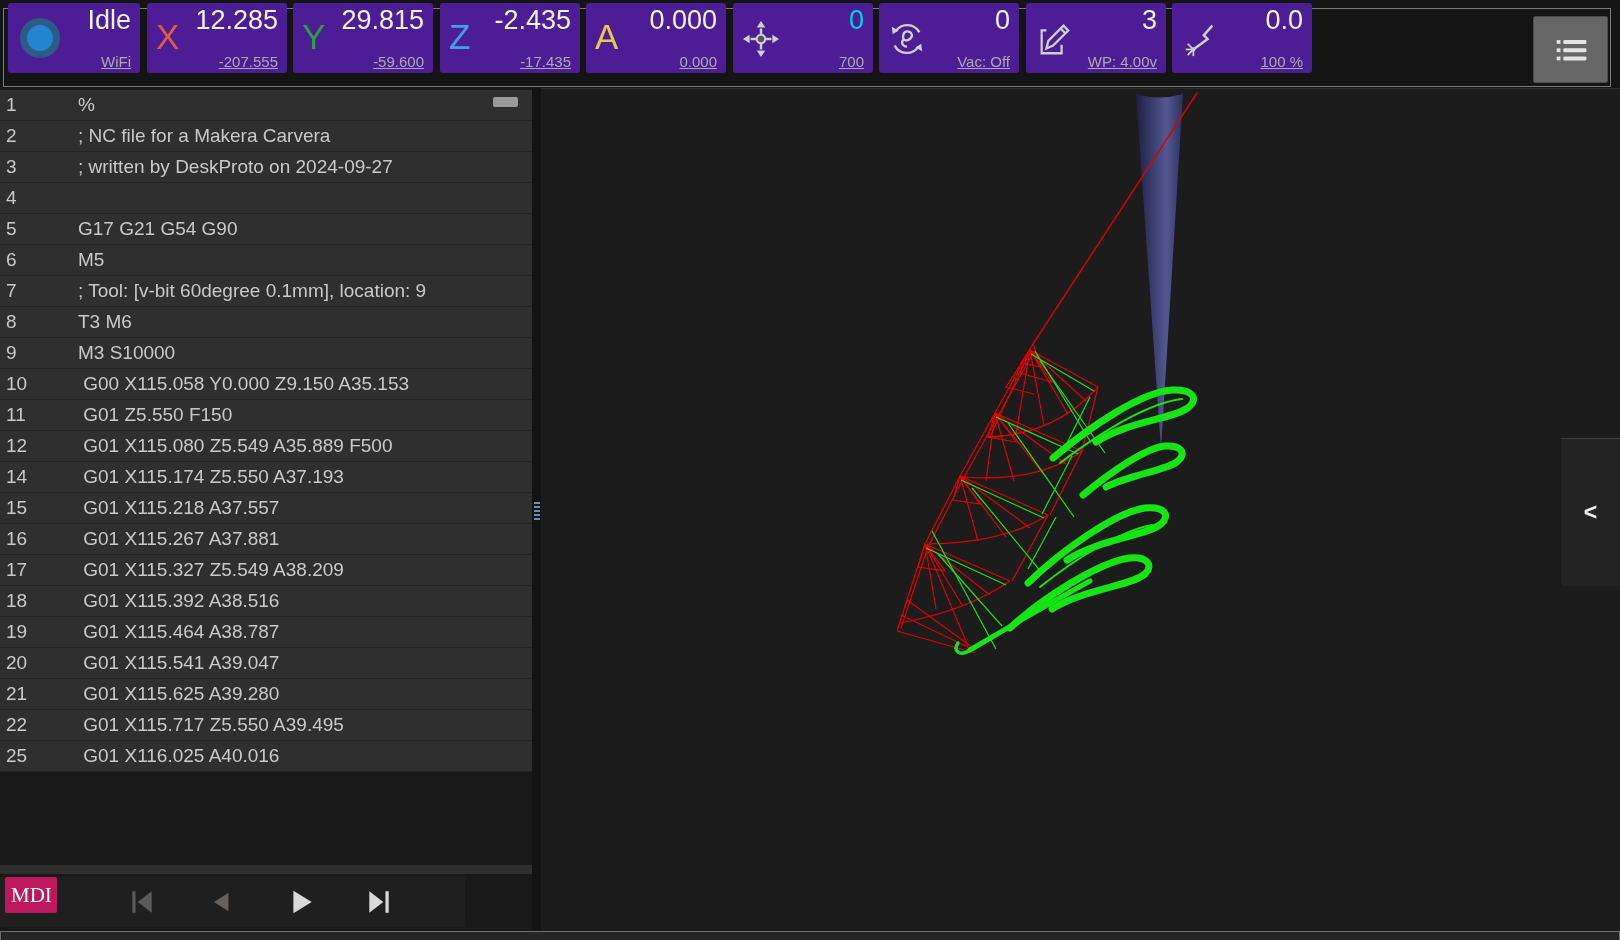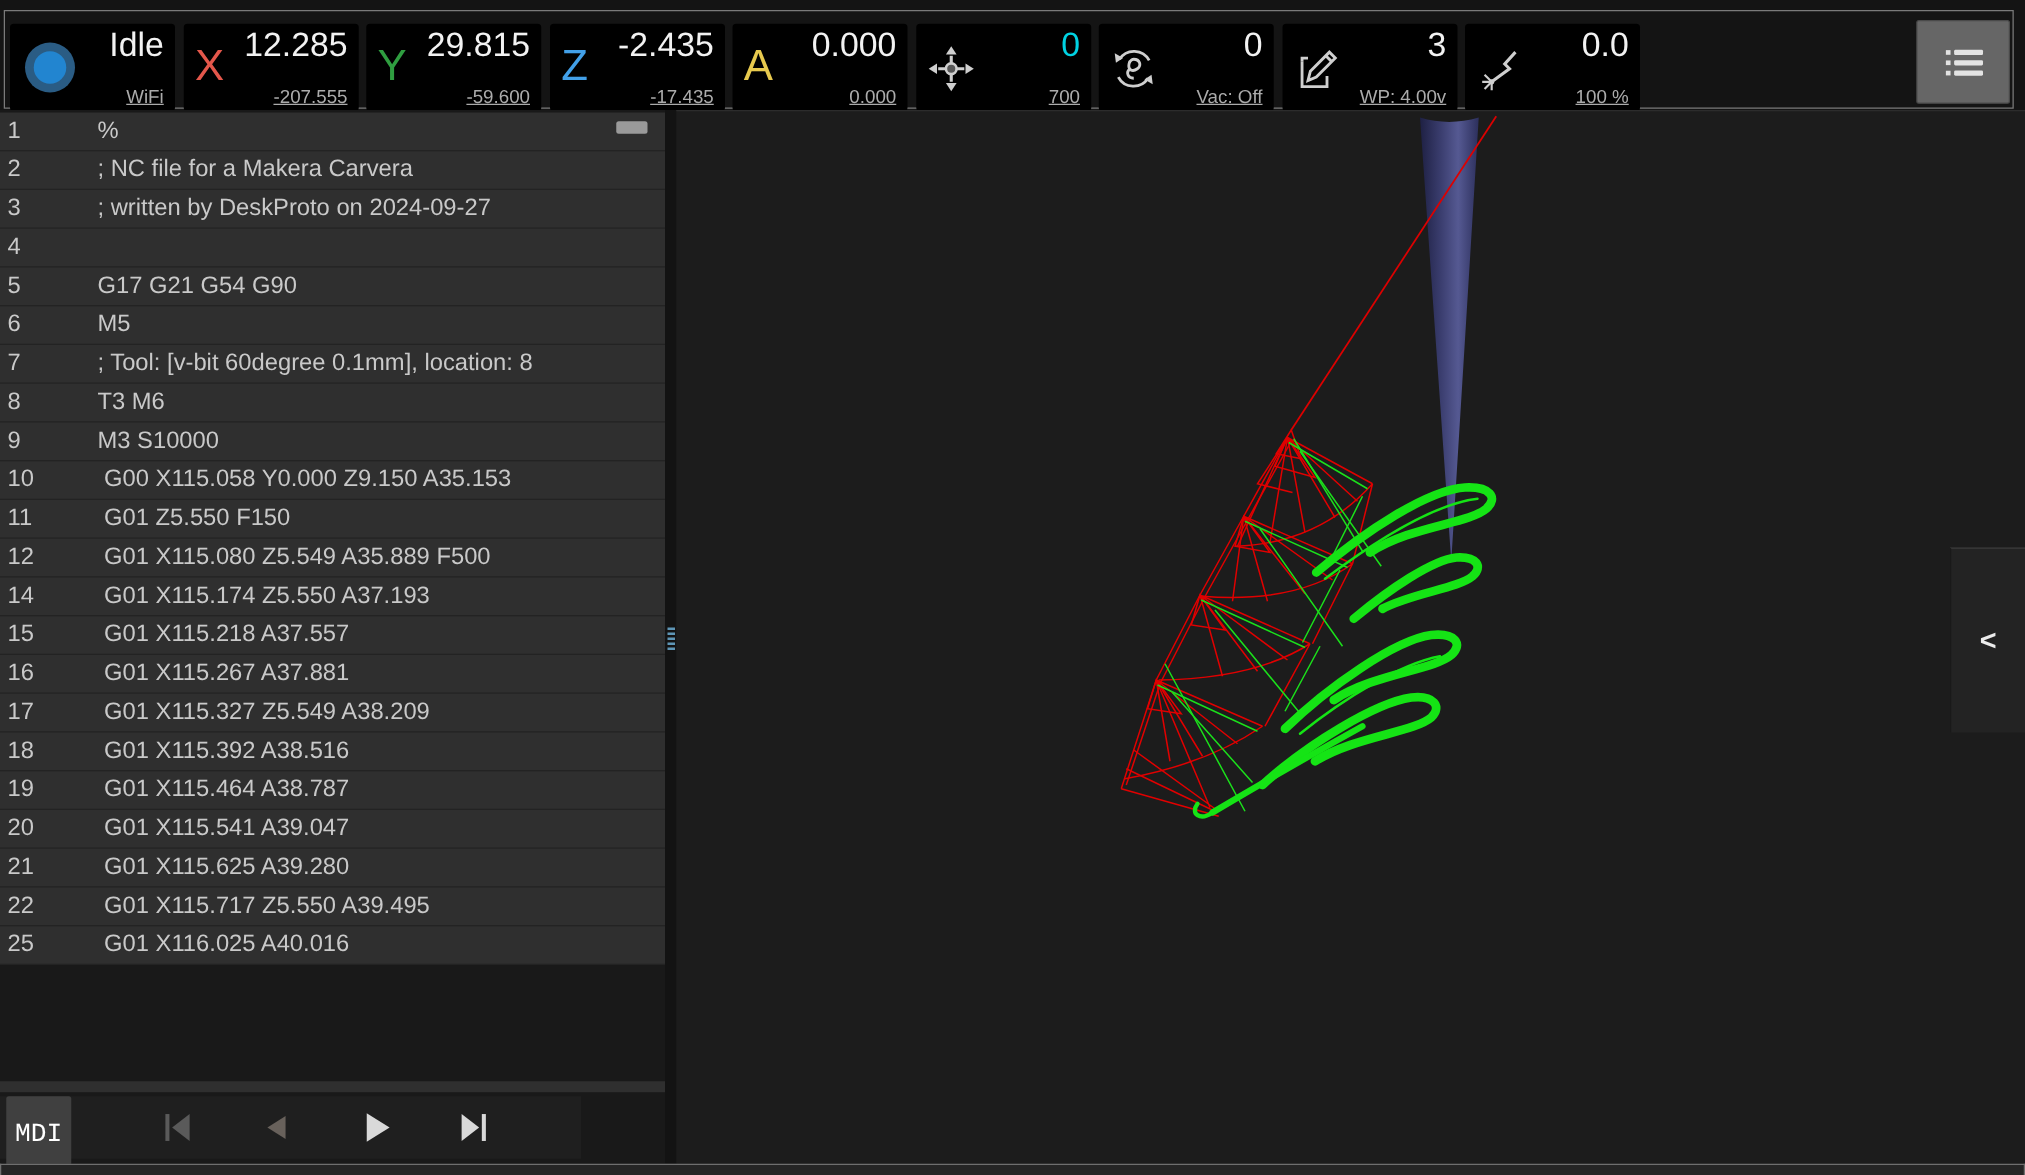--- a/index.html
+++ b/index.html
@@ -4,21 +4,21 @@
 <style>
   html,body{margin:0;padding:0;}
   body{
     width:1620px;height:940px;position:relative;overflow:hidden;
     background:#151515;font-family:"Liberation Sans",sans-serif;
     -webkit-font-smoothing:antialiased;
   }
   
   .topbar{position:absolute;left:0;top:0;width:1620px;height:88px;background:#141414;}
   .tb-frame{position:absolute;left:3px;top:8px;width:1608px;height:79px;border:1px solid #7a7a7a;box-sizing:border-box;}
-  .cell{position:absolute;top:19px;height:70px;width:140px;background:#000000;border-radius:3px;box-sizing:border-box;}
+  .cell{position:absolute;top:3px;height:70px;width:140px;background:#4c1d95;border-radius:3px;box-sizing:border-box;}
   .cell.status{left:8px;width:132px;}
   .cell.cx{left:147px;} .cell.cy{left:293px;} .cell.cz{left:440px;} .cell.ca{left:586px;}
   .cell.cjog{left:733px;} .cell.cspin{left:879px;} .cell.ctool{left:1026px;} .cell.claser{left:1172px;}
   .cell-main{position:absolute;right:9px;top:0px;font-size:27px;color:#f2f2f2;line-height:34px;}
   .cell-sub{position:absolute;right:9px;bottom:3px;font-size:15px;color:#ababab;text-decoration:underline;}
   .axis-letter{position:absolute;left:9px;top:16px;font-size:35px;line-height:35px;}
   .ax0{color:#e4574b;} .ax1{color:#2f9e40;} .ax2{color:#42a0e8;} .ax3{color:#e7c94e;}
   .cyan{color:#00d2e2;}
   .conn-dot{position:absolute;left:12px;top:15px;width:40px;height:40px;border-radius:50%;background:#2a5c84;}
   .conn-dot::after{content:"";position:absolute;left:7px;top:7px;width:26px;height:26px;border-radius:50%;background:#2285d0;}
@@ -28,21 +28,21 @@
   .gcode-panel{position:absolute;left:0;top:88px;width:532px;height:843px;background:#191919;}
   .gc-rows{position:absolute;left:0;top:2px;width:532px;}
   .gc-row{height:31px;background:#2f2f2f;border-bottom:1px solid #232323;box-sizing:border-box;display:flex;align-items:center;font-size:19px;color:#c9c9c9;}
   .gc-n{width:72px;padding-left:6px;flex:none;}
   .gc-t{white-space:pre;}
   .gc-partial{position:absolute;left:0;top:777px;width:532px;height:9px;background:#2f2f2f;}
   .list-scroll-thumb{position:absolute;left:493px;top:9px;width:25px;height:10px;background:#9a9a9a;border-radius:2px;}
   
   .controls-outer{position:absolute;left:0;top:786px;width:532px;height:57px;background:#191919;}
   .controls-bar{position:absolute;left:0;top:3px;width:465px;height:50px;background:#1f1f1f;}
-  .mdi-btn{position:absolute;left:5px;top:0px;width:52px;height:62px;background:#404040;border:none;border-radius:2px;color:#fff;font-size:21px;font-family:Liberation Mono, monospace;cursor:pointer;}
+  .mdi-btn{position:absolute;left:5px;top:0px;width:52px;height:36px;background:#be185d;border:none;border-radius:2px;color:#fff;font-size:21px;font-family:Liberation Serif, serif;cursor:pointer;}
   .pb-btn{position:absolute;top:11px;width:28px;height:28px;background:transparent;border:none;padding:0;cursor:pointer;}
   .pb1{left:128px;} .pb2{left:208px;} .pb3{left:288px;} .pb4{left:365px;}
   
   .splitter{position:absolute;left:532px;top:88px;width:9px;height:843px;background:#131313;cursor:col-resize;}
   .grip{position:absolute;left:1px;top:414px;width:7px;}
   .grip span{display:block;width:6px;height:2px;background:#5e95b5;margin:0 auto 2px auto;}
   
   .viewer{position:absolute;left:541px;top:88px;width:1079px;height:843px;background:#1c1c1c;border-top:1px solid #2c2c2c;box-sizing:border-box;}
   .viewer svg{position:absolute;left:0;top:0;}
   .drawer-tab{position:absolute;right:0;top:349px;width:60px;height:148px;background:#232323;border-top:1px solid #3c3c3c;border-left:1px solid #191919;box-sizing:border-box;display:flex;align-items:center;justify-content:center;cursor:pointer;}
@@ -182,21 +182,21 @@
       <div class="gc-row">
         <span class="gc-n">5</span>
         <span class="gc-t">G17 G21 G54 G90</span>
       </div>
       <div class="gc-row">
         <span class="gc-n">6</span>
         <span class="gc-t">M5</span>
       </div>
       <div class="gc-row">
         <span class="gc-n">7</span>
-        <span class="gc-t">; Tool: [v-bit 60degree 0.1mm], location: 8</span>
+        <span class="gc-t">; Tool: [v-bit 60degree 0.1mm], location: 9</span>
       </div>
       <div class="gc-row">
         <span class="gc-n">8</span>
         <span class="gc-t">T3 M6</span>
       </div>
       <div class="gc-row">
         <span class="gc-n">9</span>
         <span class="gc-t">M3 S10000</span>
       </div>
       <div class="gc-row">

